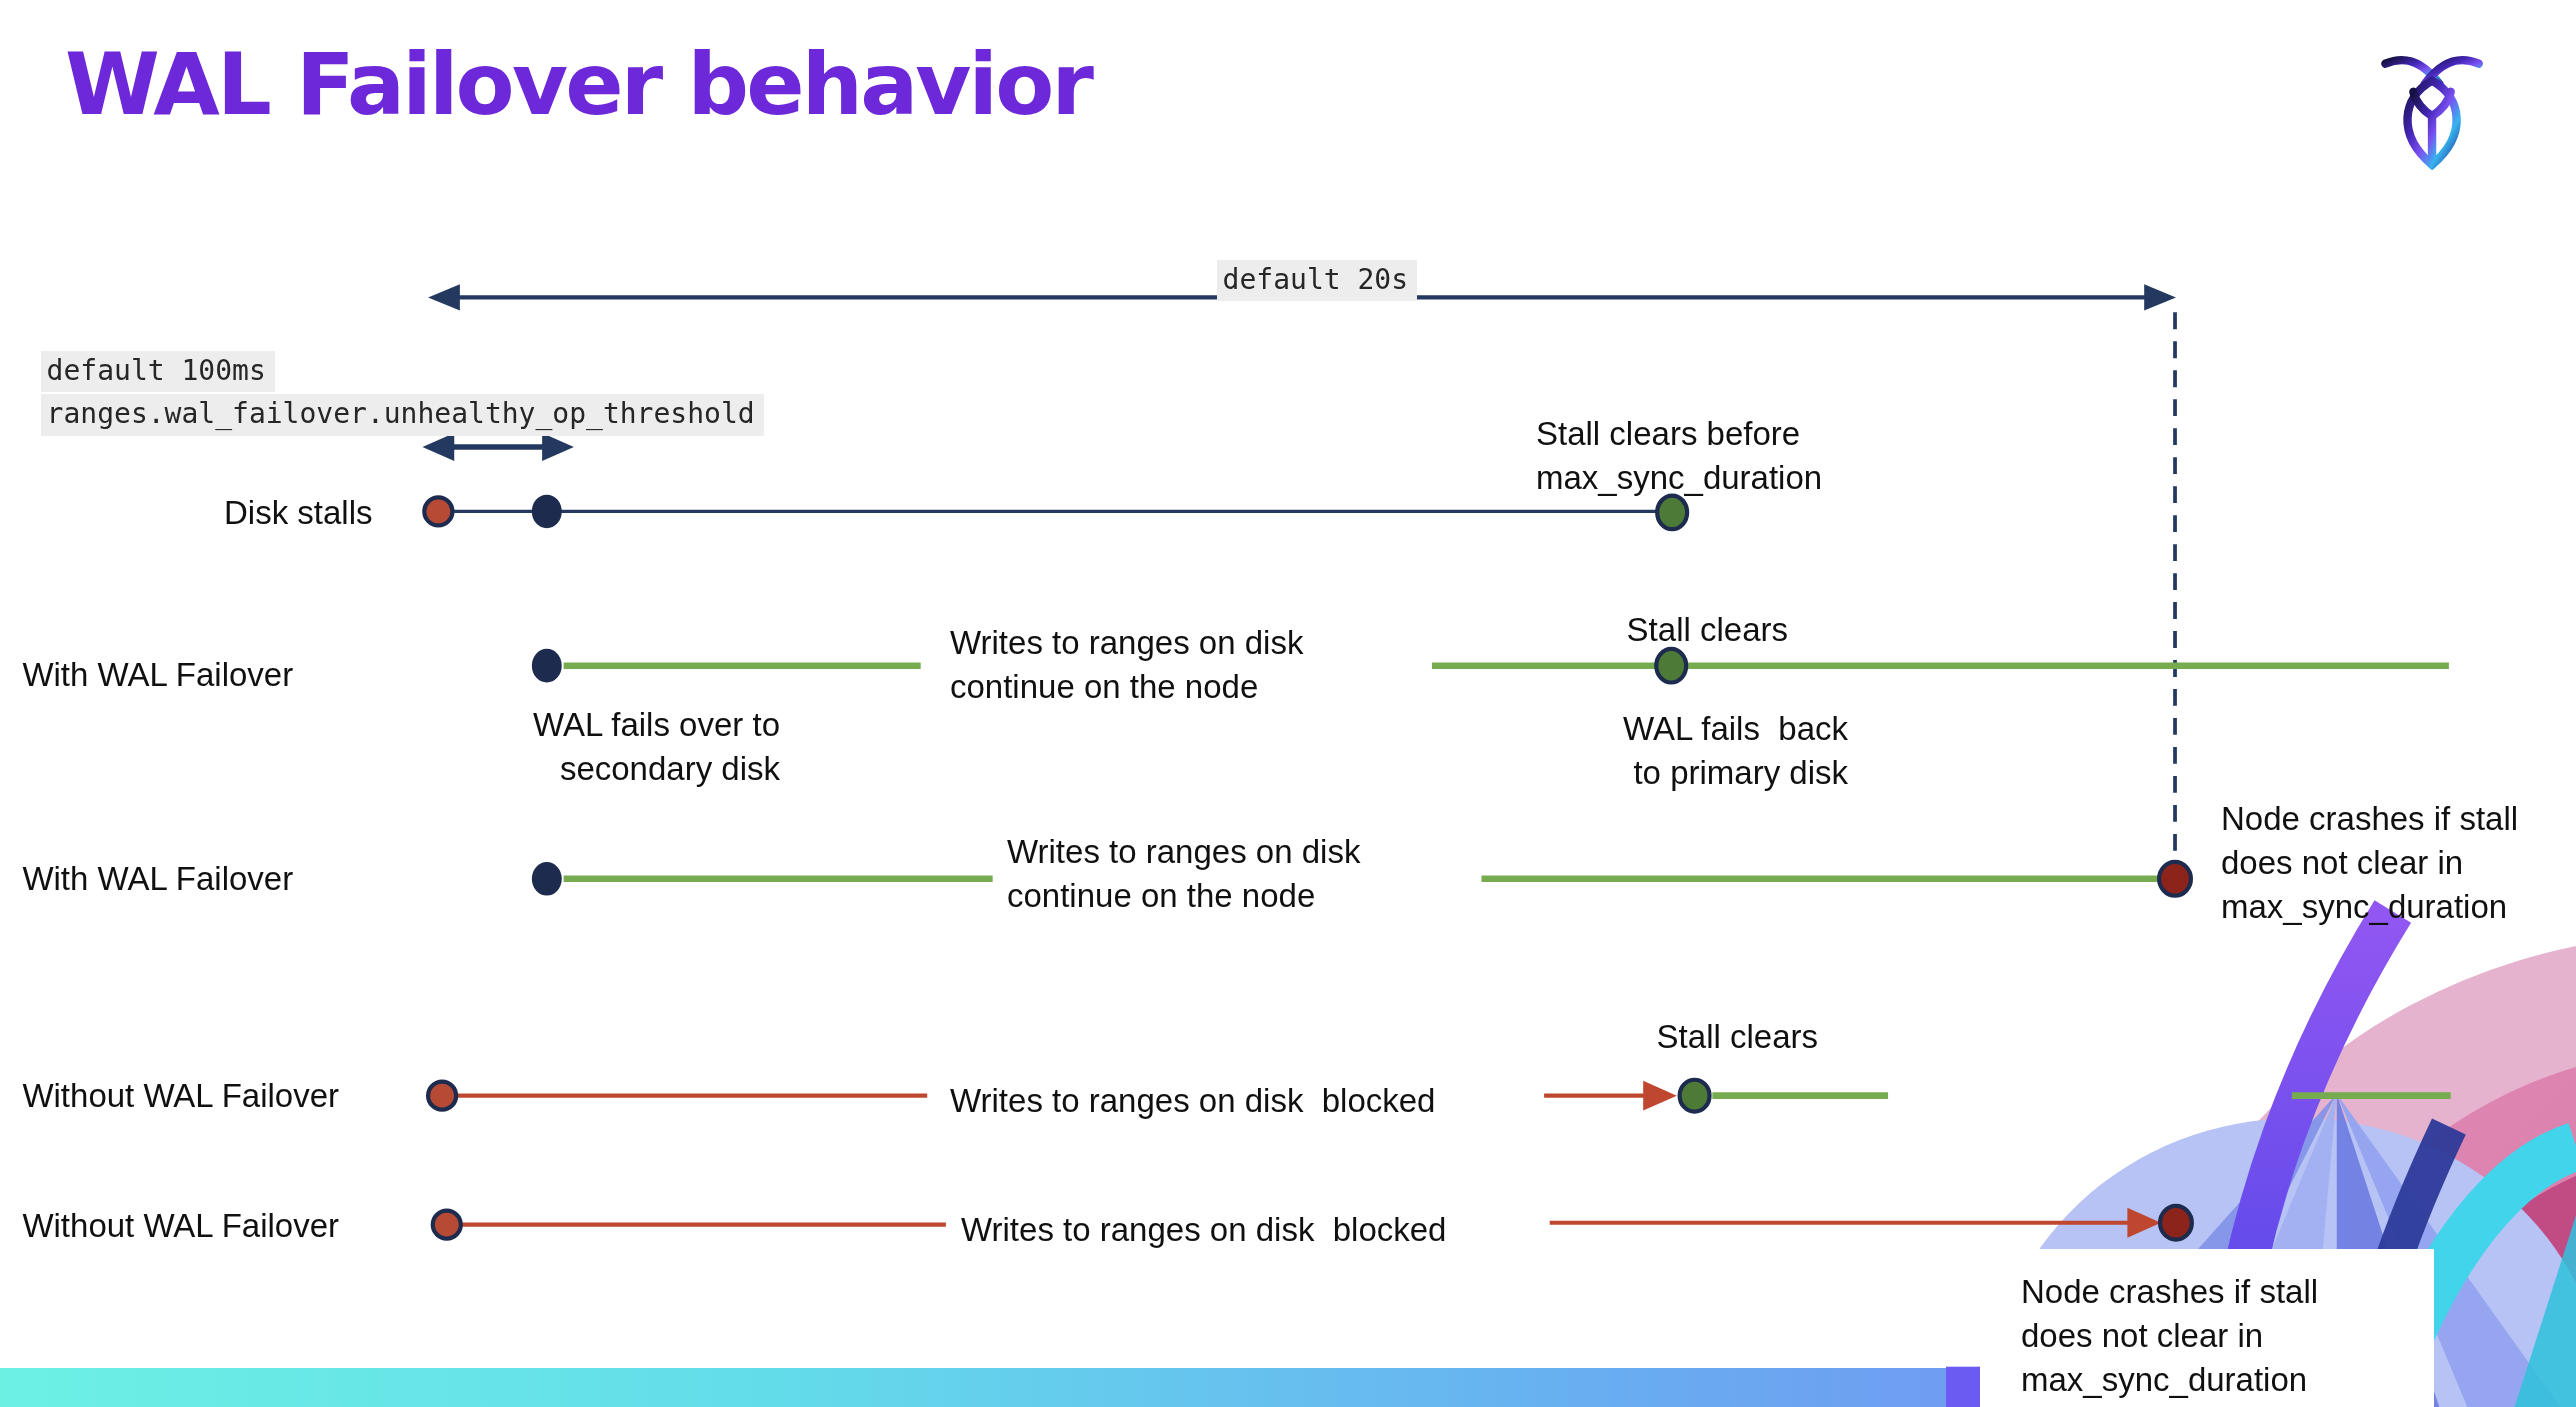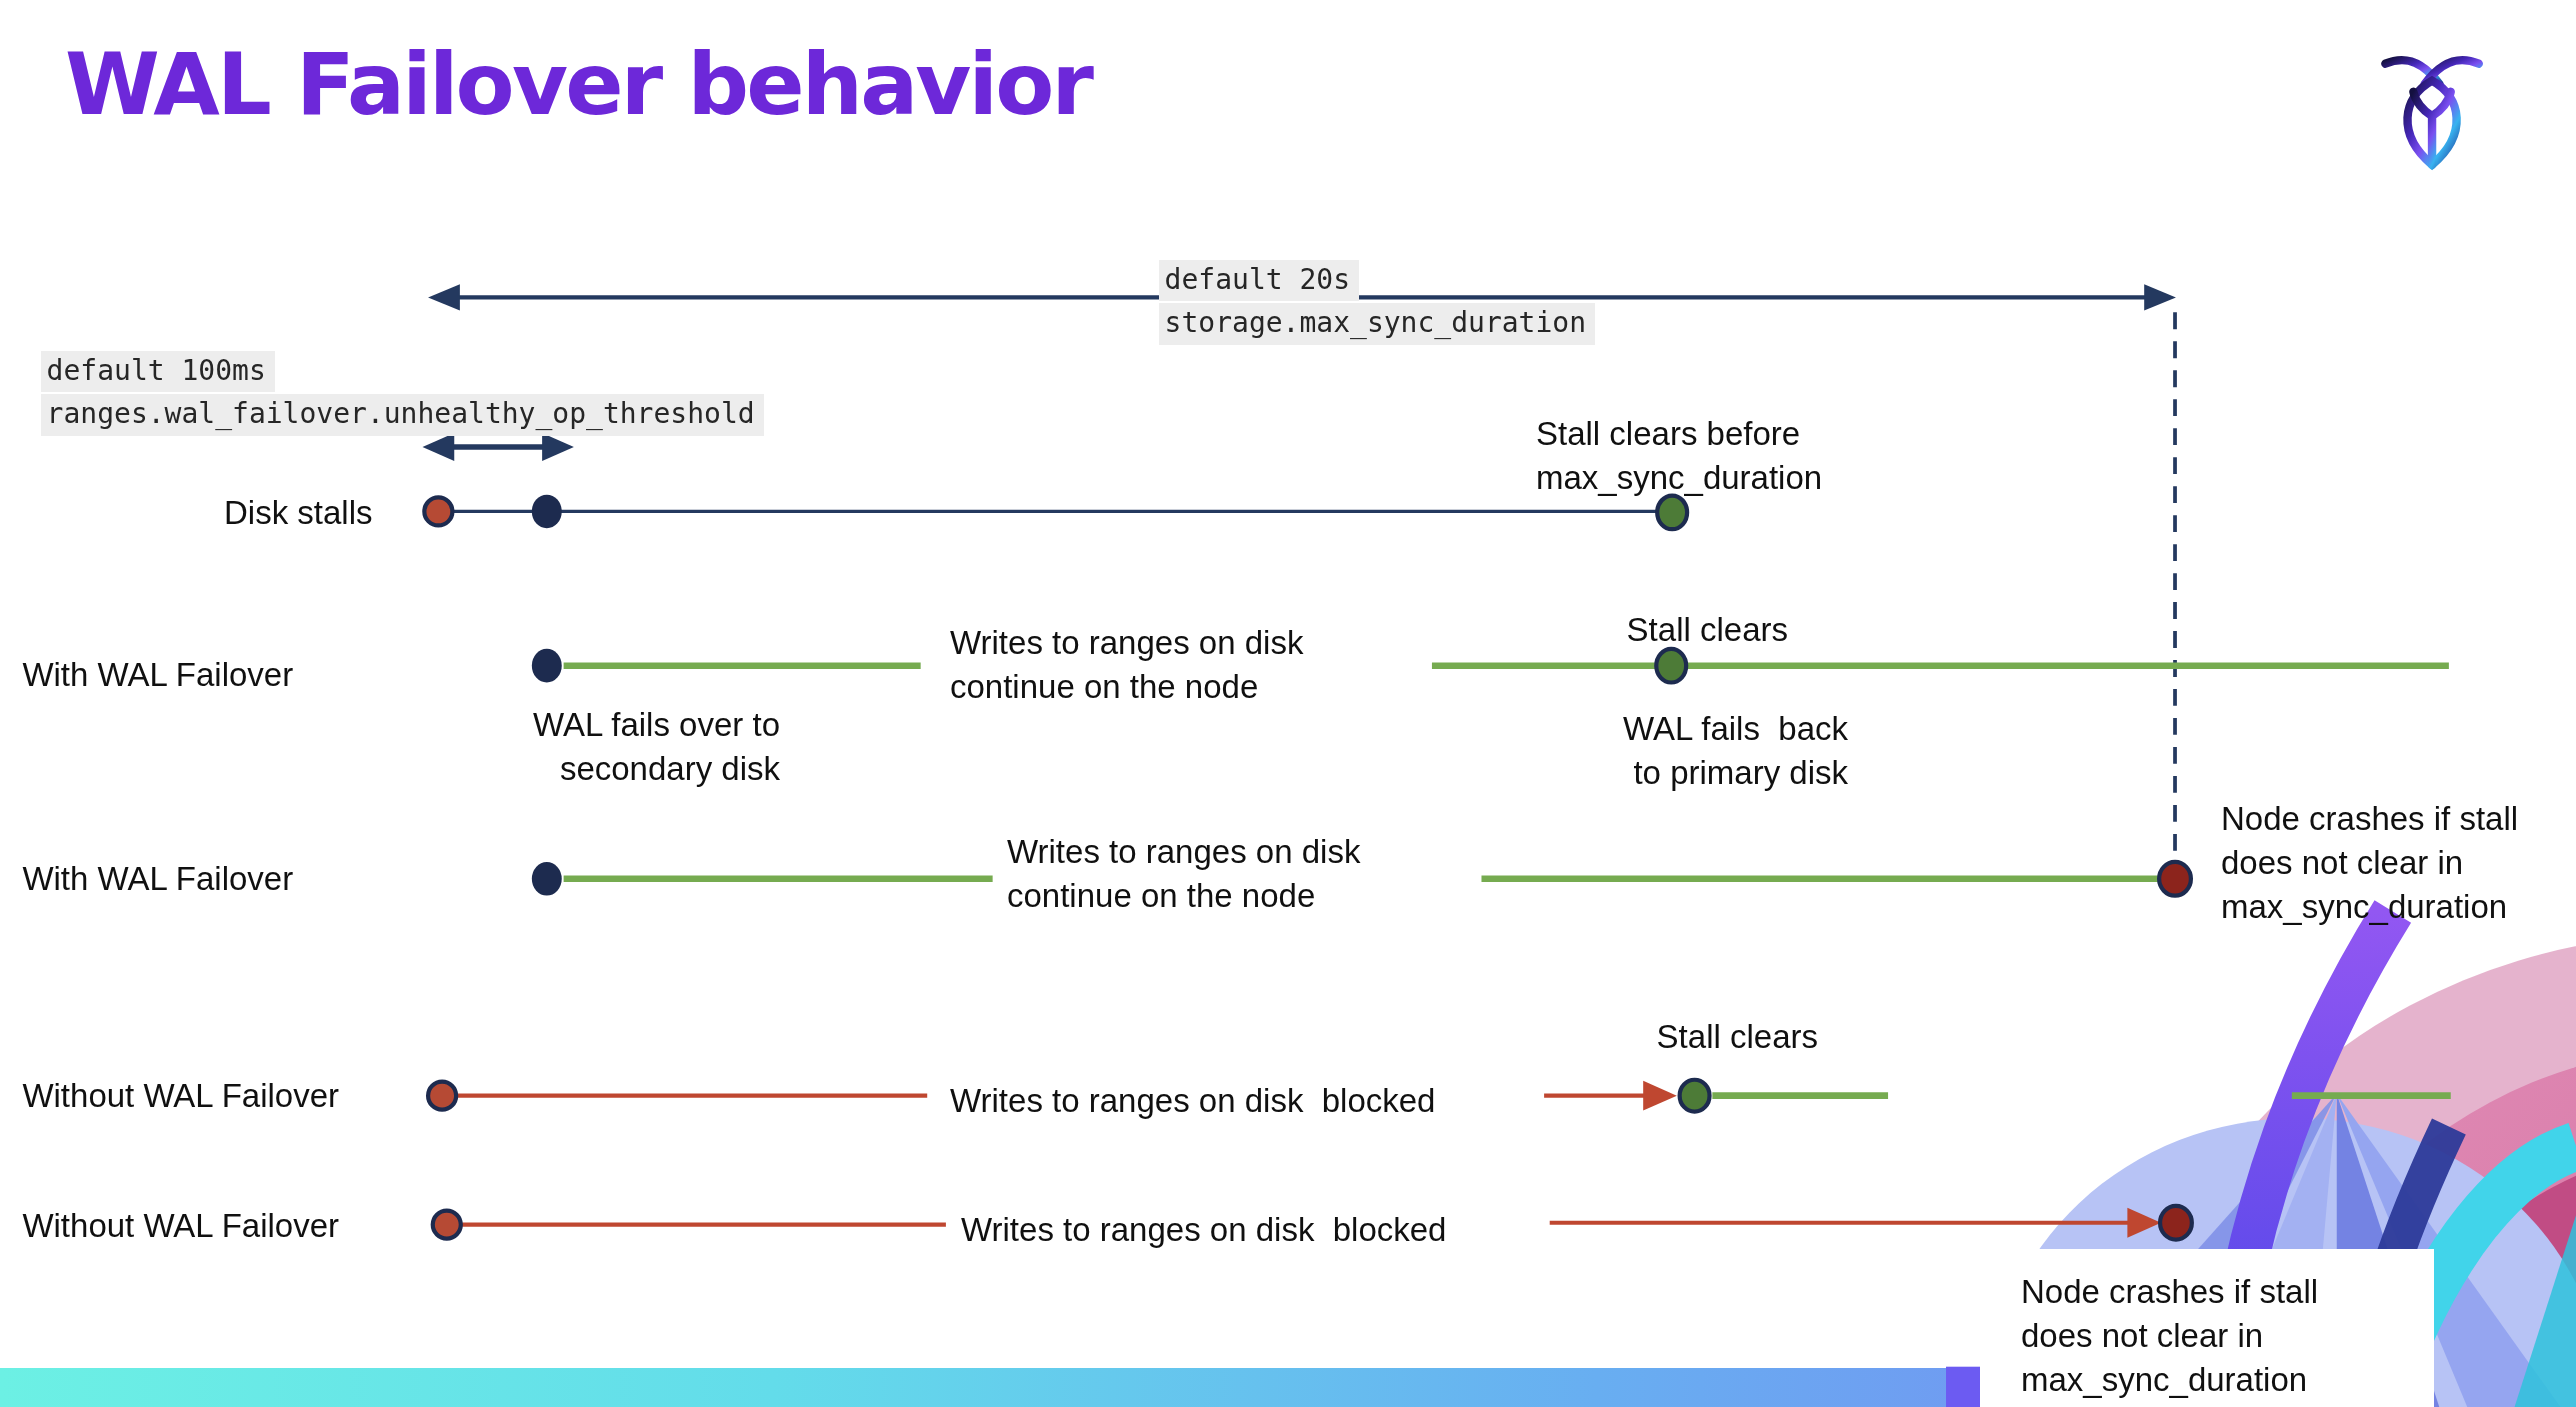--- a/index.html
+++ b/index.html
@@ -128,23 +128,22 @@
     <g transform="translate(2542,52)" stroke="url(#gradLogo)" stroke-width="9" fill="none" stroke-linecap="round">
       <path d="M10,16 C34,6 52,16 68,38"></path>
       <path d="M110,16 C86,6 68,16 52,38"></path>
       <path d="M60,34 C92,52 98,92 60,124 C22,92 28,52 60,34 Z"></path>
       <path d="M60,124 L60,72 M60,72 C50,66 42,56 40,46 M60,72 C70,66 78,56 80,46"></path>
     </g>
   </svg>
 
   <div class="txt page-title">WAL Failover behavior</div>
 
-  <div class="txt mono-callout" style="left:1142px;top:260px;padding-left:17px;">
+  <div class="txt mono-callout" style="left:1200px;top:260px;padding-left:17px;">
     <div class="cl">default 20s</div>
-    <div class="cl">storage.max_sync_duration</div>
   </div>
 
   <div class="txt mono-callout" style="left:41px;top:351px;">
     <div class="cl">default 100ms</div>
     <div class="cl">ranges.wal_failover.unhealthy_op_threshold</div>
   </div>
 
   <div class="txt rowlabel" style="left:224px;top:492px;">Disk stalls</div>
   <div class="txt note" style="left:1536px;top:406px;">Stall clears before
 max_sync_duration</div>

